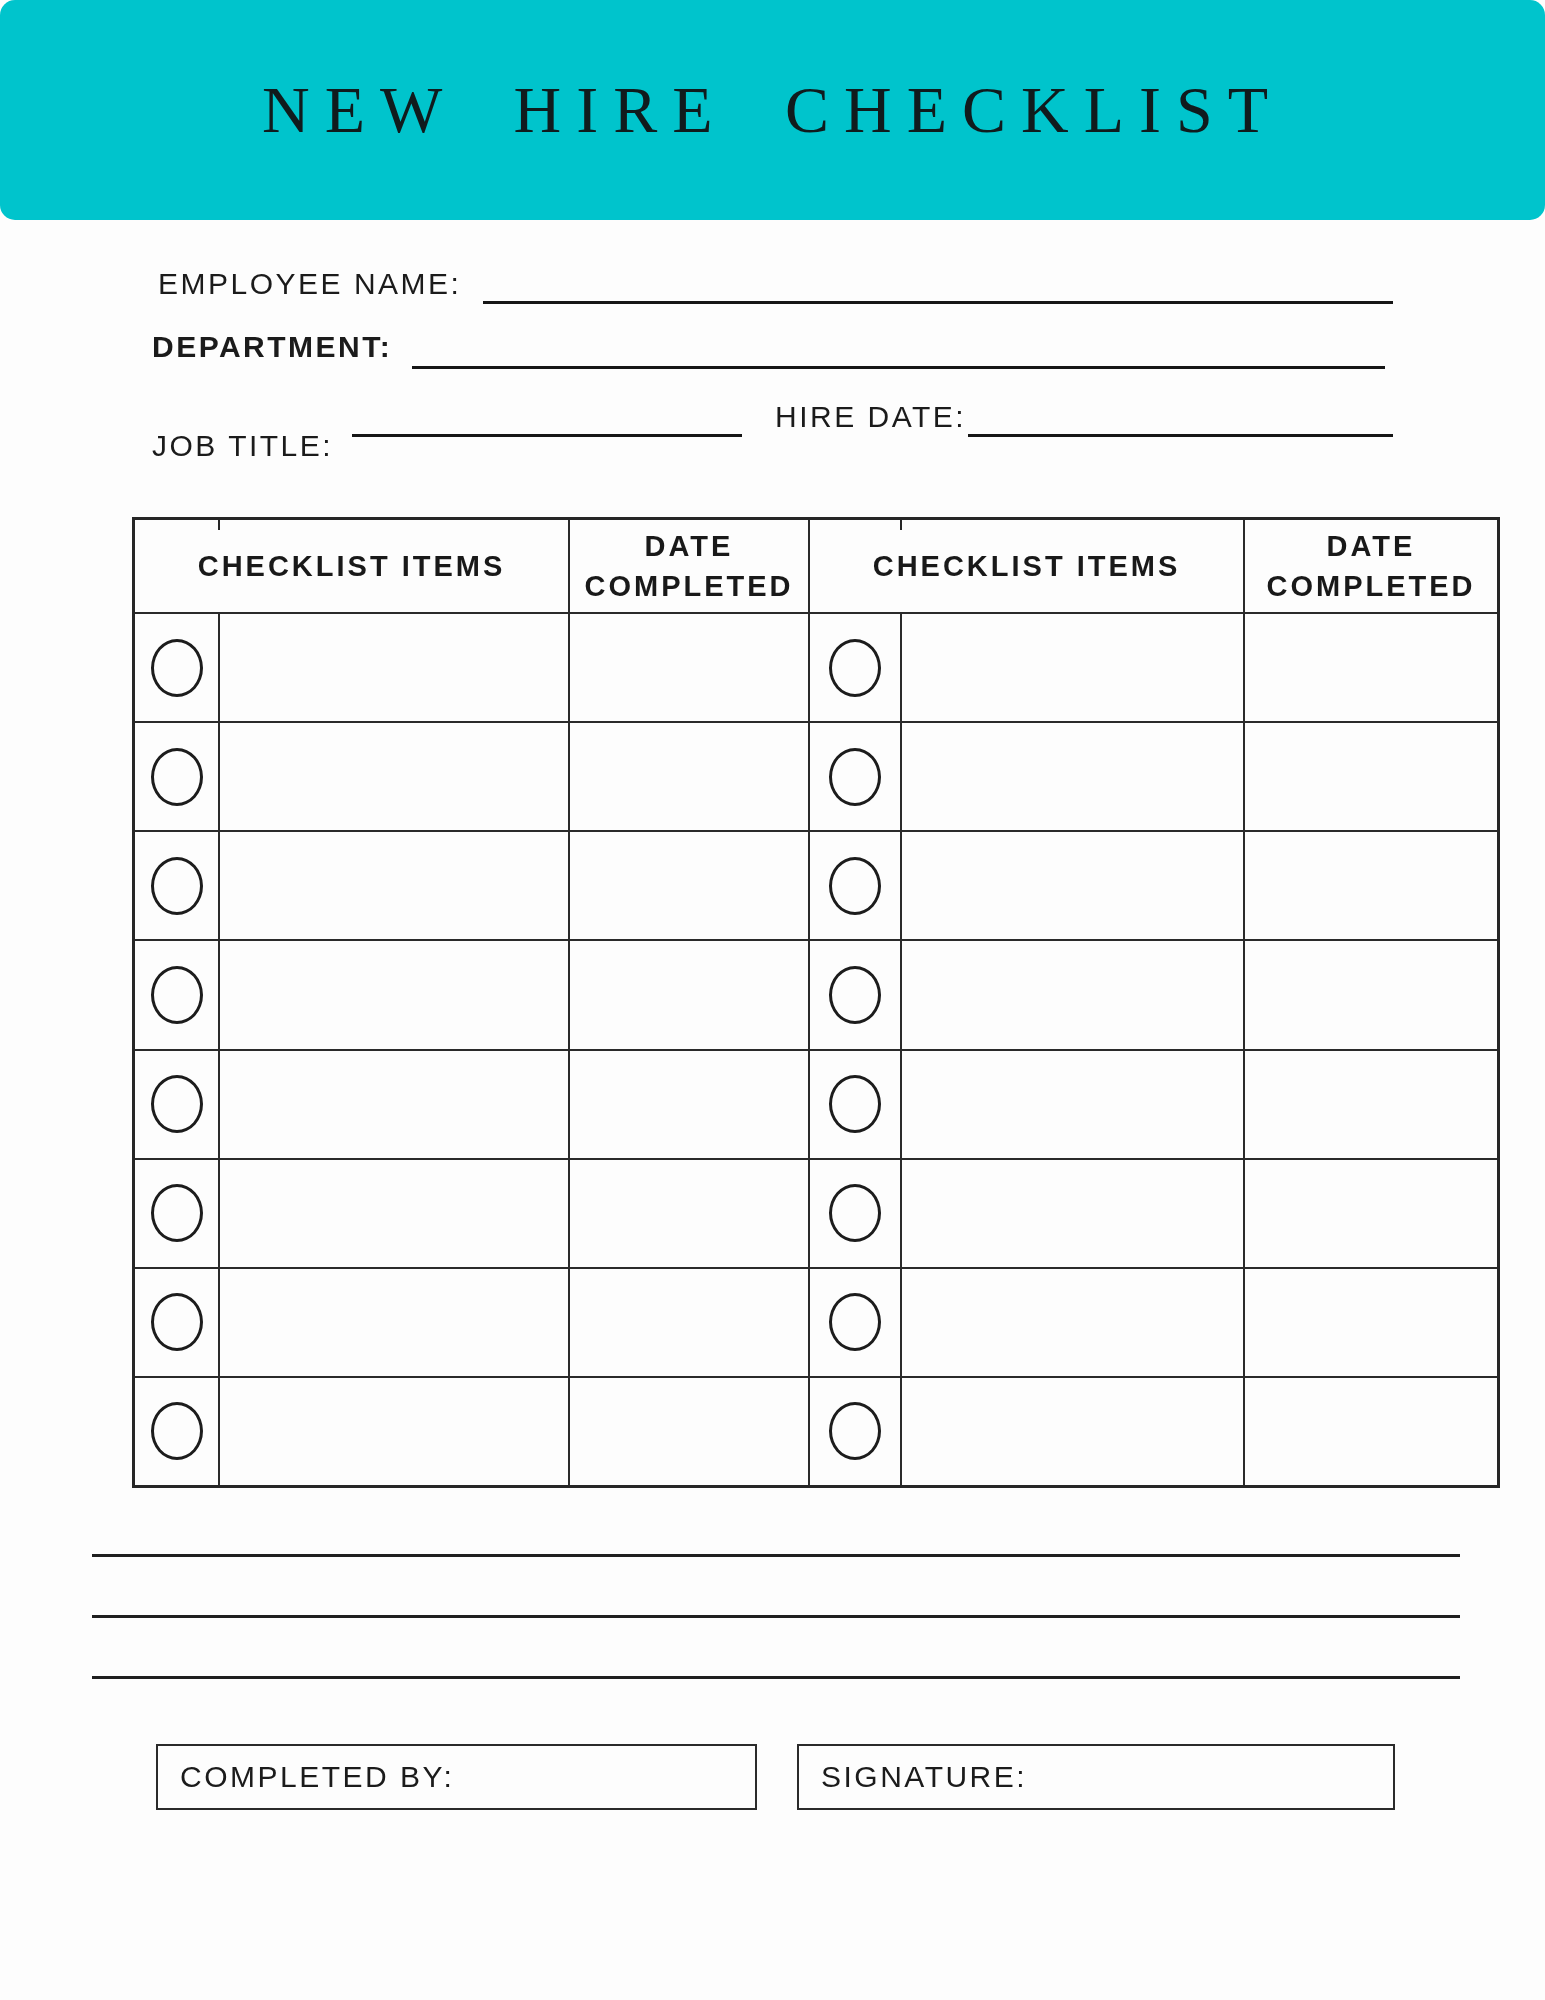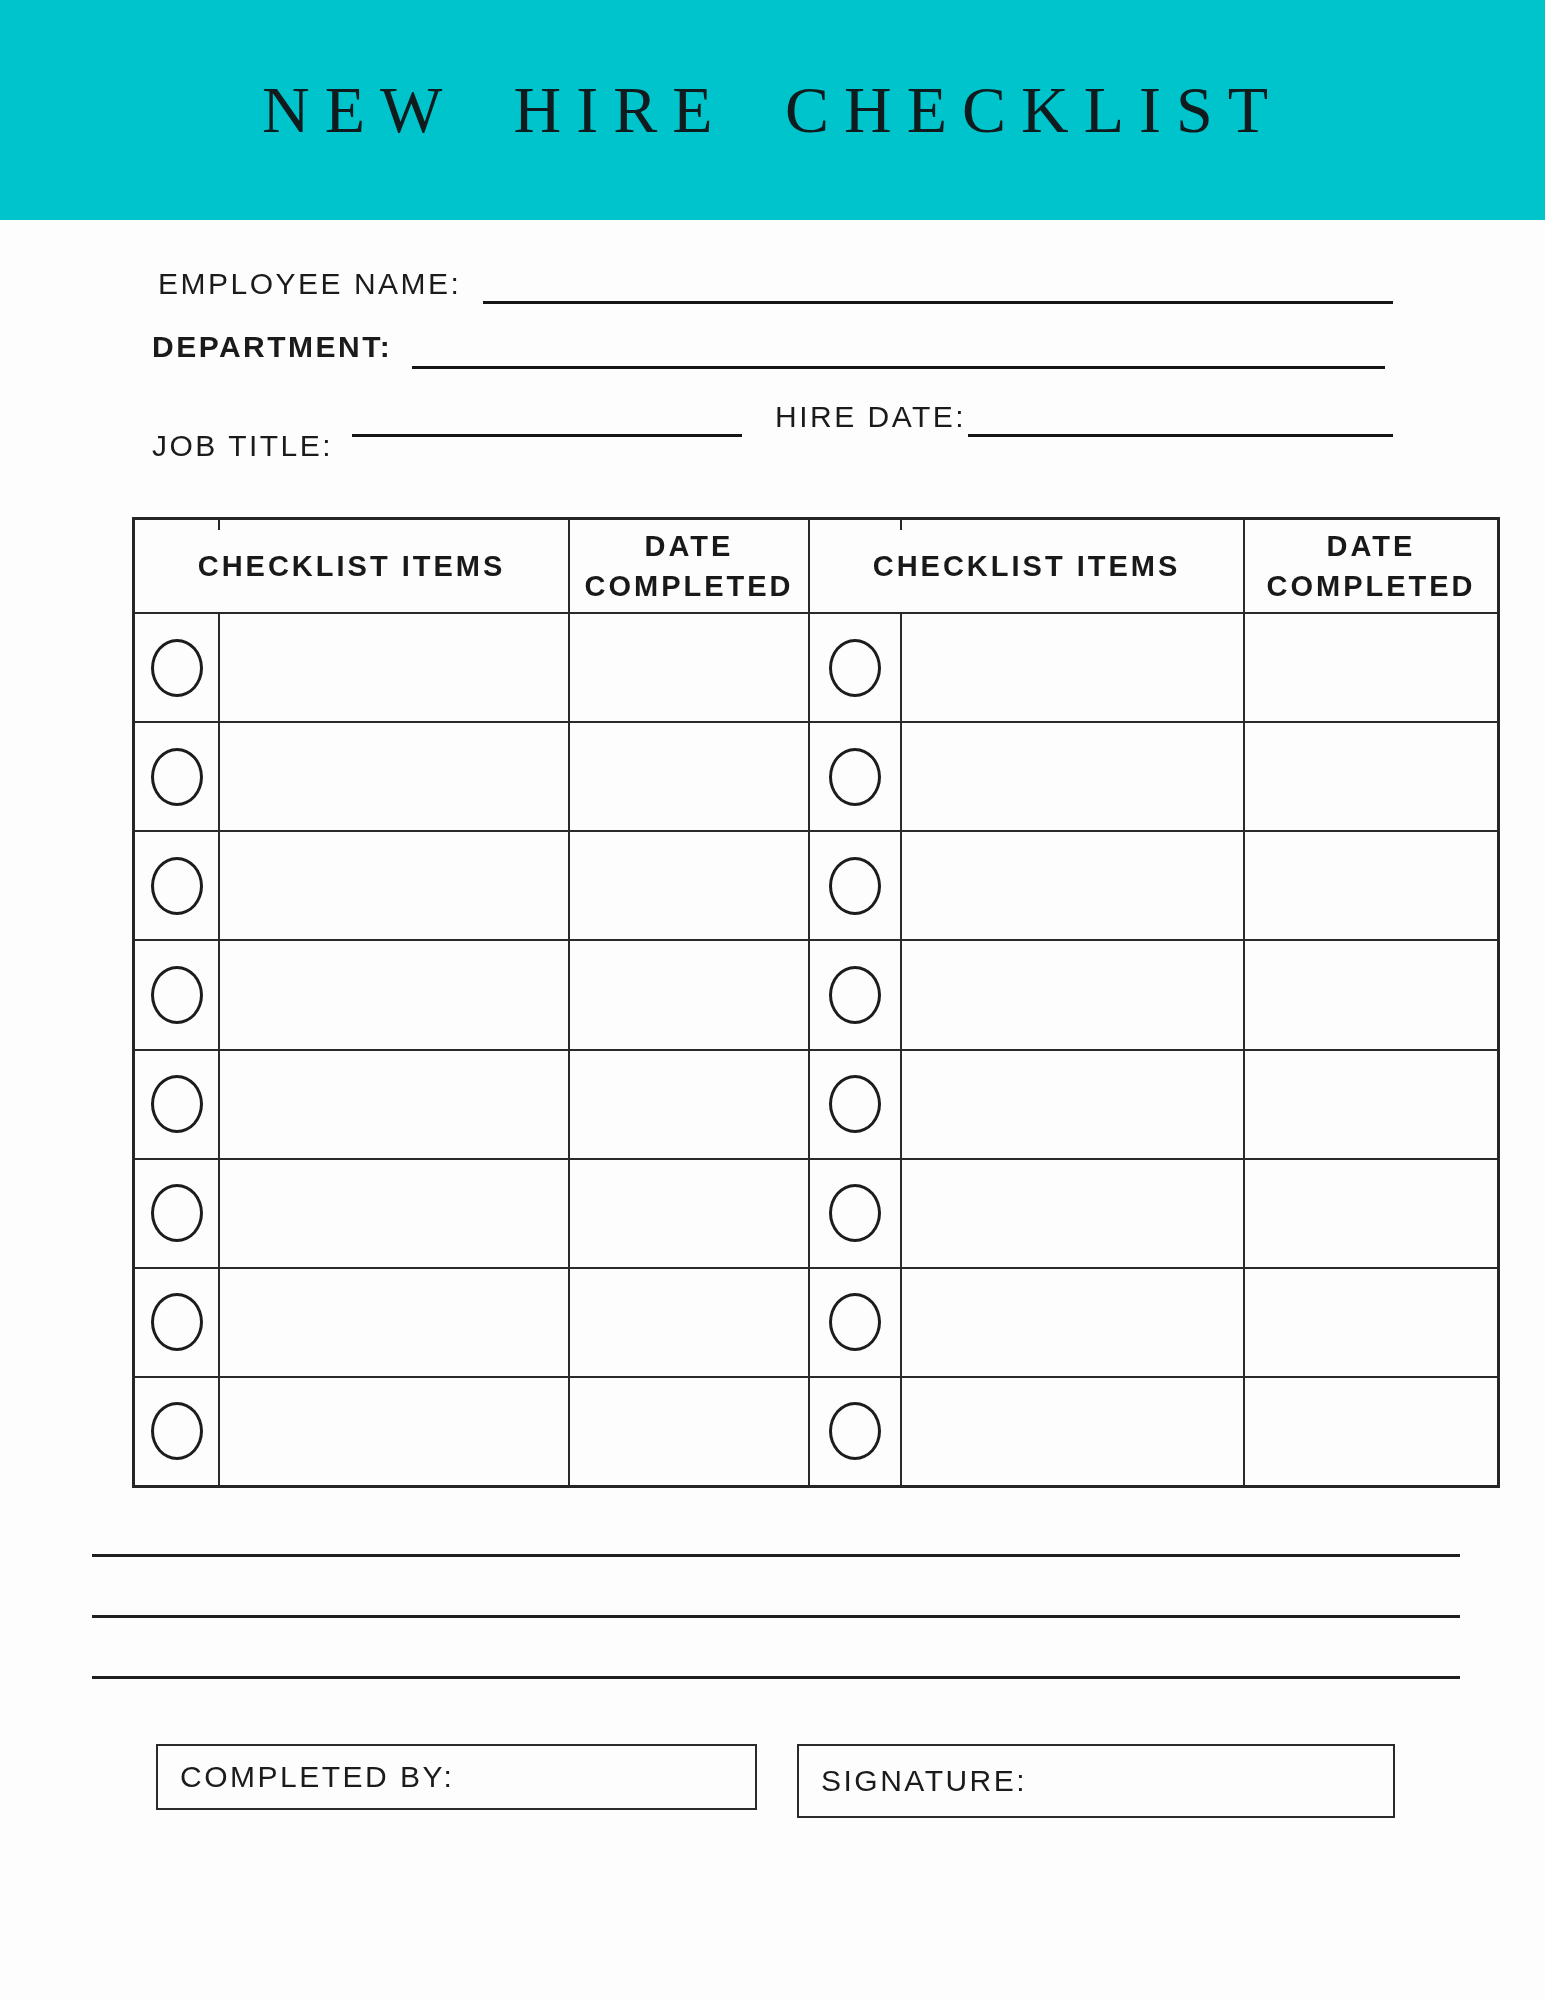--- a/index.html
+++ b/index.html
@@ -8,21 +8,21 @@
     --paper:#fdfdfd;
   }
   html,body{margin:0;padding:0;background:#fff;}
   .page{
     position:relative;width:1545px;height:2000px;background:var(--paper);
     font-family:"Liberation Sans",sans-serif;color:var(--ink);overflow:hidden;
   }
   
   .banner{
     position:absolute;left:0;top:0;width:1545px;height:220px;background:var(--accent);
-    display:flex;align-items:center;justify-content:center;
+    display:flex;align-items:center;justify-content:center;border-radius:15px;
   }
   .banner h1{
     margin:0;font-family:"Liberation Serif","DejaVu Serif",serif;font-weight:400;
     font-size:66px;letter-spacing:15px;word-spacing:26px;color:#101b1d;white-space:nowrap;
   }
   
   .fld-label{
     position:absolute;font-size:30px;letter-spacing:2.5px;line-height:36px;color:#1b1b1b;
     white-space:nowrap;
   }
@@ -60,21 +60,21 @@
   
   .notes{position:absolute;left:92px;top:1554px;width:1368px;}
   .note-line{position:absolute;left:0;width:1368px;height:3px;background:#1f1f1f;}
   
   .fbox{
     position:absolute;box-sizing:border-box;border:2.5px solid #2b2b2b;background:var(--paper);
     display:flex;align-items:center;
   }
   .fbox .fbox-label{font-size:30px;letter-spacing:2.5px;color:#1b1b1b;white-space:nowrap;}
   .box-complete{left:156px;top:1744px;width:601px;height:66px;padding-left:22px;}
-  .box-signature{left:797px;top:1744px;width:598px;height:74px;padding-left:22px;}
+  .box-signature{left:797px;top:1744px;width:598px;height:66px;padding-left:22px;}
   .box-date{left:478px;top:1846px;width:598px;height:62px;padding-left:32px;}
 </style>
 </head>
 <body>
 
 <div class="page">
 
   <header class="banner">
     <h1>NEW HIRE CHECKLIST</h1>
   </header>

